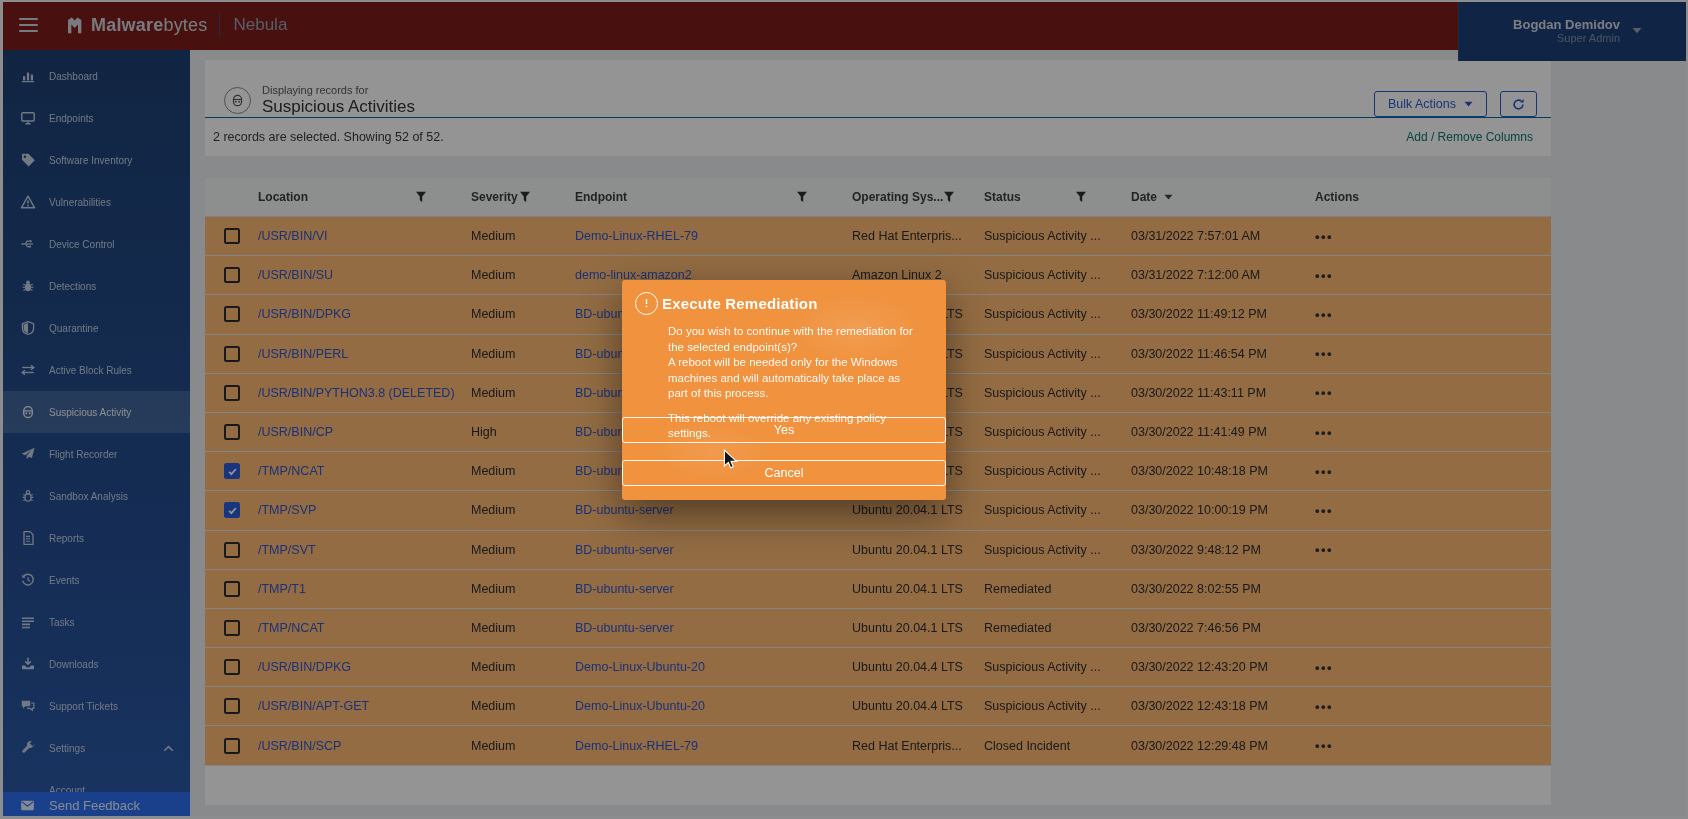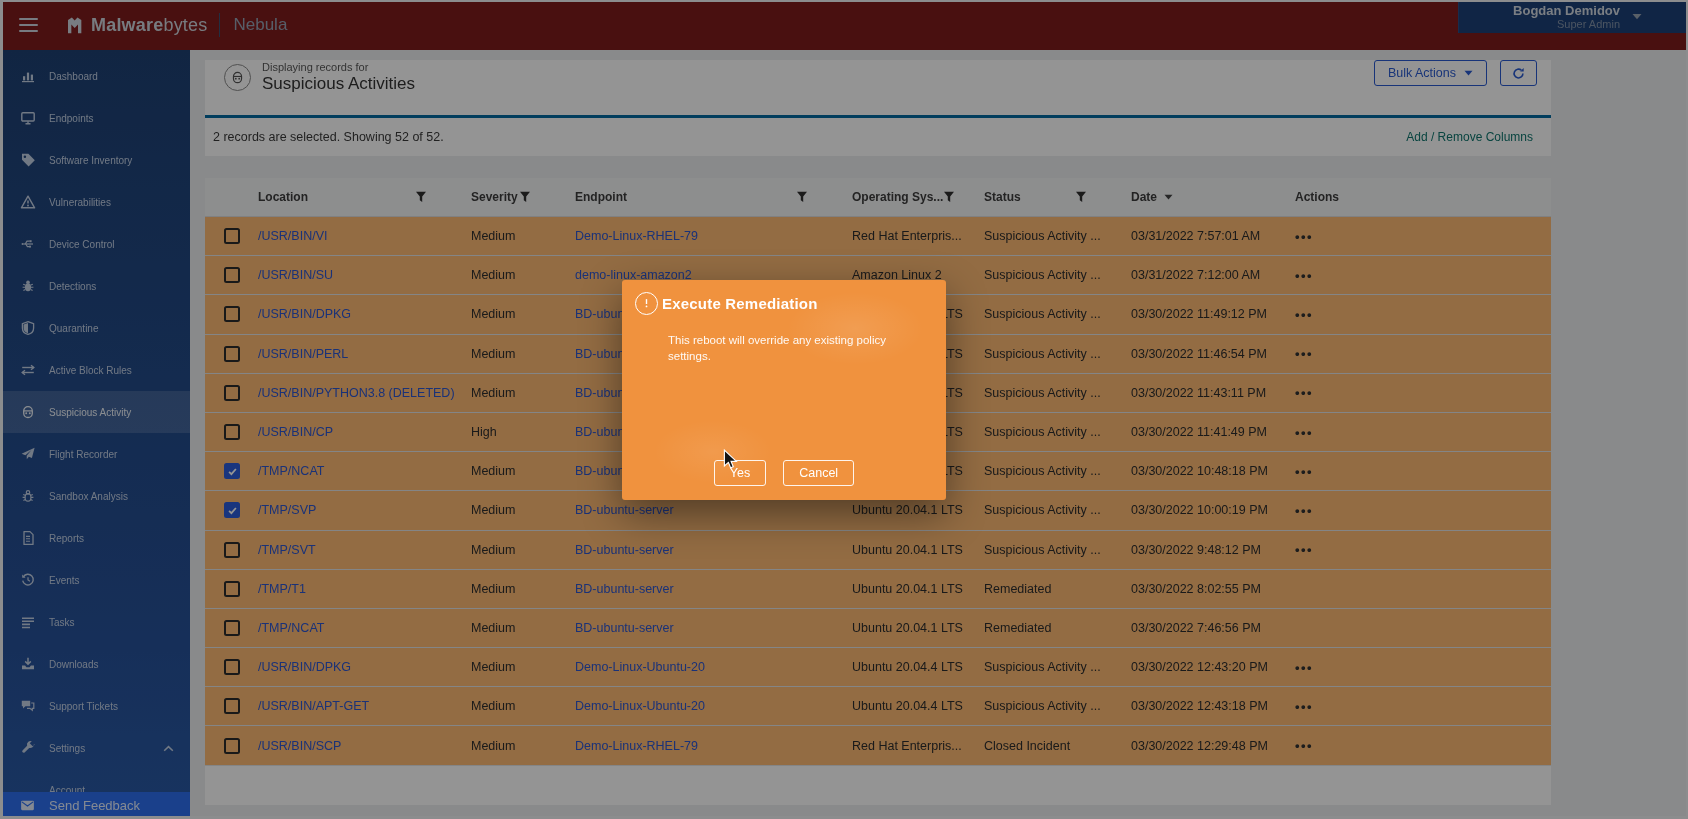--- a/index.html
+++ b/index.html
@@ -8,42 +8,42 @@
 
   
   .topbar { position:absolute; top:0; left:0; right:0; height:50px; background:#7f1d1d; display:flex; align-items:center; z-index:10; }
   .burger { width:19px; display:flex; flex-direction:column; gap:4px; margin-left:19px; cursor:pointer; }
   .burger i { display:block; height:2px; background:#cdd5de; border-radius:1px; }
   .mlogo { margin-left:27px; display:flex; align-items:center; }
   .brand { margin-left:4px; font-size:18px; color:#ced5dc; letter-spacing:.2px; }
   .brand b { font-weight:700; }
   .tb-divider { width:1px; height:24px; background:#3c5273; margin:0 13px 0 12px; }
   .product { font-size:17px; color:#96a2b4; }
-  .user { position:absolute; right:0; top:0; height:33px; width:230px; background:#1d4078; border-left:1px solid rgba(255,255,255,.07); display:flex; align-items:center; justify-content:flex-end; padding-right:46px; cursor:pointer;margin-left:44px; }
+  .user { position:absolute; right:0; top:0; height:61px; width:230px; background:#1d4078; border-left:1px solid rgba(255,255,255,.07); display:flex; align-items:center; justify-content:flex-end; padding-right:46px; cursor:pointer;margin-left:44px; }
   .user-text { text-align:right; }
   .user-name { font-size:13px; font-weight:700; color:#d3dae2; line-height:15px; }
   .user-role { font-size:11px; color:#8292a8; line-height:13px; }
   .user-chevron { margin-left:12px; display:flex; }
 
   
   .sidebar { position:absolute; top:50px; left:0; width:190px; bottom:0; background:linear-gradient(180deg,#1e4173 0%, #27529a 78%, #2a5aa6 100%); z-index:9; }
   .nav { padding-top:5px; }
   .nav-item { height:42px; display:flex; align-items:center; padding-left:20px; gap:13px; font-size:10px; color:#c3d0e4; cursor:pointer; white-space:nowrap; }
   .nav-item.active { background:rgba(255,255,255,.15); color:#eef3f9; }
   .nav-item.child { padding-left:49px; }
   .nav-icon { width:16px; height:16px; display:flex; flex:none; }
   .nav-icon svg { width:16px; height:16px; }
   .nav-chevron { margin-left:auto; margin-right:16px; display:flex; }
   .feedback { position:absolute; left:0; bottom:0; width:190px; height:27px; background:#2d6ff0; display:flex; align-items:center; padding-left:20px; gap:13px; font-size:13px; color:#e3ecfc; cursor:pointer; z-index:11; }
   .feedback .nav-icon svg{ width:15px; height:15px; }
 
   
   .page { position:absolute; top:50px; left:190px; right:0; bottom:0; background:#eceef0; }
   .card { position:absolute; background:#fff; }
-  .head-card { left:15px; top:10px; width:1346px; height:58px; border-bottom:3px solid #0369a1; display:flex; align-items:flex-start; justify-content:space-between; padding:0 14px 0 19px; }
+  .head-card { left:15px; top:10px; width:1346px; height:58px; border-bottom:1px solid #0369a1; display:flex; align-items:flex-end; justify-content:space-between; padding:0 14px 0 19px; }
   .hc-left { display:flex; align-items:center; gap:11px; }
   .circle-icon { width:27px; height:27px; border:1.5px solid #8b8b8b; border-radius:50%; display:flex; align-items:center; justify-content:center; color:#555; }
   .circle-icon svg { width:15px; height:15px; }
   .hc-sub { font-size:11px; color:#585858; line-height:14px; }
   .hc-title { font-size:17px; color:#353535; line-height:20px; }
   .hc-right { display:flex; align-items:center; gap:13px; }
   .btn-outline { height:26px; background:#fff; border:1px solid #2a5bd0; border-radius:3px; color:#2a5bd0; font-size:12.5px; font-family:inherit; display:flex; align-items:center; gap:8px; padding:0 13px; cursor:pointer; }
   .btn-refresh { width:37px; justify-content:center; padding:0; }
   .btn-refresh svg { width:15px; height:15px; }
 
@@ -51,21 +51,21 @@
   .sel-summary { font-size:12.5px; color:#3a3a3a; }
   .add-cols { font-size:12px; color:#0f766e; cursor:pointer; text-decoration:none; }
 
   .table-card { left:15px; top:128px; width:1346px; bottom:14px; overflow:hidden; }
   .thead { height:39px; background:#f3f4f5; border-bottom:1px solid #dcdddf; display:flex; align-items:center; }
   .tr { height:39.2px; background:#fdba74; border-bottom:1px solid #e4e5e7; display:flex; align-items:center; }
   .td, .th { display:flex; align-items:center; flex:none; overflow:hidden; white-space:nowrap; }
   .c-check { width:53px; padding-left:19px; }
   .c1 { width:213px; } .c2 { width:104px; } .c3 { width:277px; }
   .c4 { width:132px; } .c5 { width:147px; } .c6 { width:158px; }
-  .c7 { flex:1 1 auto; padding-left:6px; }
+  .c7 { flex:1 1 auto; padding-left:6px;margin-left:20px; }
   .th { font-size:12px; font-weight:700; color:#3d3d3d; }
   .th.has-filter { justify-content:space-between; padding-right:44px; }
   .th .funnel { display:flex; cursor:pointer; }
   .th .sortarrow { display:flex; margin-left:7px; }
   .txt { font-size:12.5px; color:#2e2e2e; }
   .link { font-size:12.5px; color:#2d56cf; cursor:pointer; }
   .cb { width:16px; height:16px; border:2px solid #2c2c2c; border-radius:2.5px; background:transparent; cursor:pointer; display:flex; align-items:center; justify-content:center; }
   .cb.checked { border-color:#2b5cd9; background:#2b5cd9; }
   .cb svg { width:11px; height:11px; }
   .dots { font-size:13px; font-weight:700; color:#333; letter-spacing:1.5px; cursor:pointer; }
@@ -79,21 +79,21 @@
     background: radial-gradient(closest-side at 72% 22%, rgba(255,255,255,.10), transparent 75%),
                 radial-gradient(closest-side at 28% 78%, rgba(255,255,255,.08), transparent 65%),
                 #f0923e;
     box-shadow:0 14px 40px rgba(0,0,0,.45); color:#fff; }
   .m-head { display:flex; align-items:center; gap:4px; padding:12px 16px 0 13px; }
   .m-alert { width:23px; height:23px; border:1.5px solid #fff; border-radius:50%; display:flex; align-items:center; justify-content:center; flex:none; }
   .m-alert svg { width:13px; height:13px; }
   .m-title { font-size:15px; font-weight:700; letter-spacing:.2px; }
   .m-body { padding:9px 24px 0 46px; font-size:11.5px; line-height:15.5px; color:rgba(255,255,255,.95); }
   .m-p2 { margin-top:9px; }
-  .m-actions { position:absolute; left:0; right:0; bottom:14px; display:flex; justify-content:center; gap:17px; }
+  .m-actions { position:absolute; left:0; right:0; bottom:14px; display:flex; justify-content:center; gap:17px;flex-direction:column; }
   .m-btn { background:transparent; border:1px solid rgba(255,255,255,.9); border-radius:3px; color:#fff; font-size:12.5px; font-family:inherit; padding:5px 15px; cursor:pointer; }
 
   .cursor { position:absolute; left:723px; top:449px; z-index:70; pointer-events:none; }
 </style>
 </head>
 <body>
 
 <div class="frame">
 
   <div class="topbar">
@@ -794,20 +794,24 @@
     <div class="m-head">
       <span class="m-alert">
         <svg viewBox="0 0 16 16">
             <path d="M8 2.6v6" stroke="#fff" stroke-width="1.7" fill="none"></path>
             <circle cx="8" cy="11.6" r="1.1" fill="#fff"></circle>
           </svg>
       </span>
       <div class="m-title">Execute Remediation</div>
     </div>
     <div class="m-body">
+      <div class="m-p">
+        <div>Do you wish to continue with the remediation for the selected endpoint(s)?</div>
+        <div>A reboot will be needed only for the Windows machines and will automatically take place as part of this process.</div>
+      </div>
       <div class="m-p m-p2">This reboot will override any existing policy settings.</div>
     </div>
     <div class="m-actions">
       <button class="m-btn">Yes</button>
       <button class="m-btn">Cancel</button>
     </div>
   </div>
 
   <div class="cursor">
     <svg width="15" height="20" viewBox="0 0 13 18">

